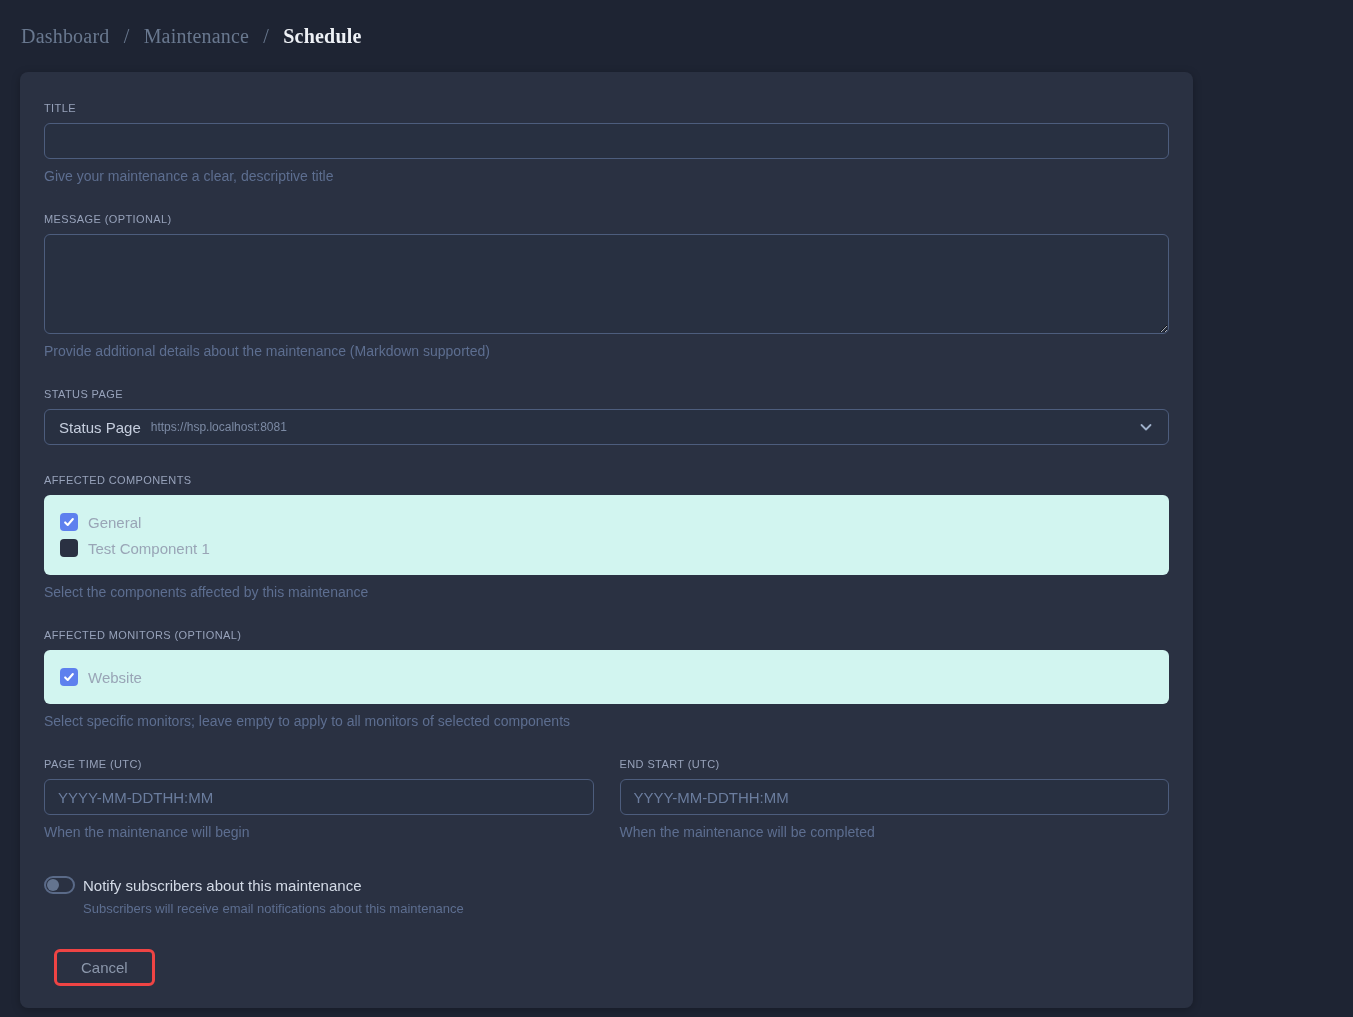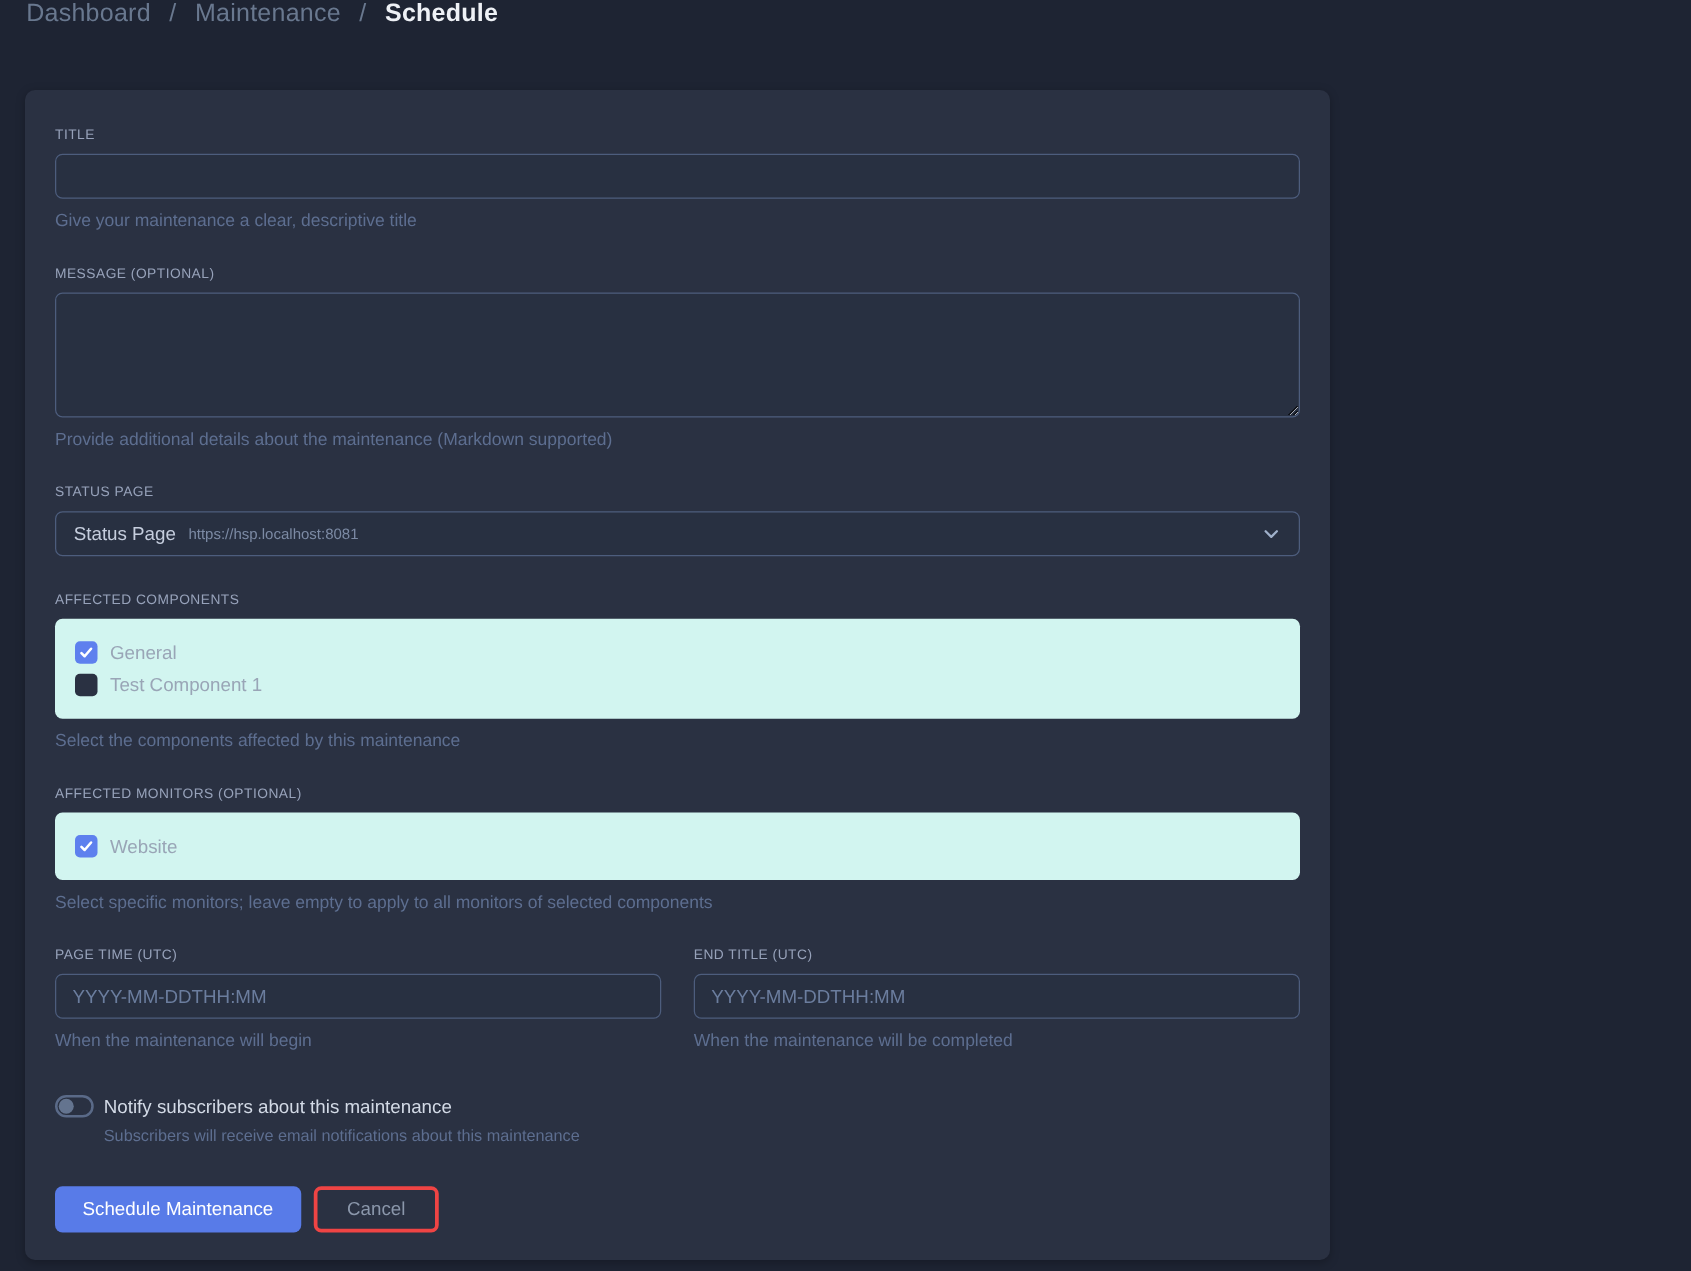--- a/index.html
+++ b/index.html
@@ -4,30 +4,30 @@
 <style>
   * { margin:0; padding:0; box-sizing:border-box; }
   html,body { width:1353px; height:1017px; overflow:hidden; }
   body {
     background:#1e2433;
     font-family:"Liberation Sans","DejaVu Sans",sans-serif;
     color:#d3dae6;
   }
 
   
-  .topbar { height:48px; display:flex; align-items:flex-start; padding:0 21px; }
+  .topbar { height:48px; display:flex; align-items:flex-end; padding:0 21px;font-family:Liberation Serif, serif; }
   .crumbs { font-size:20px; letter-spacing:.2px; }
   .crumb-muted { color:#69788f; }
   .crumb-sep { color:#69788f; margin:0 9px; }
   .crumb-current { color:#eef1f6; font-weight:700; }
 
   
   .panel {
     margin:24px 20px 0 20px;
-    width:1044px;
+    width:1173px;
     background:#2a3142;
     border-radius:8px;
     padding:30px 24px 22px 24px;
     box-shadow:0 2px 8px rgba(0,0,0,.25);
   }
 
   .field { margin-bottom:29px; }
   .field-label {
     display:block;
     font-size:11px;
@@ -208,34 +208,33 @@
     <div class="hint">Select specific monitors; leave empty to apply to all monitors of selected components</div>
   </div>
 
   <div class="time-grid">
     <div class="time-col">
       <label class="field-label">PAGE TIME (UTC)</label>
       <input class="text-input" type="text" placeholder="YYYY-MM-DDTHH:MM" style="">
       <div class="hint">When the maintenance will begin</div>
     </div>
     <div class="time-col">
-      <label class="field-label">END TITLE (UTC)</label>
+      <label class="field-label">END START (UTC)</label>
       <input class="text-input" type="text" placeholder="YYYY-MM-DDTHH:MM" style="">
       <div class="hint">When the maintenance will be completed</div>
     </div>
   </div>
 
   <div>
     <div class="toggle-row">
       <span class="toggle">
         <span class="toggle-knob"></span>
       </span>
       <span class="toggle-label">Notify subscribers about this maintenance</span>
     </div>
     <div class="toggle-hint">Subscribers will receive email notifications about this maintenance</div>
   </div>
 
   <div class="btn-row">
-    <button class="btn btn-primary">Schedule Maintenance</button>
     <button class="btn btn-ghost">Cancel</button>
   </div>
 
 </div>
 
 </body></html>

